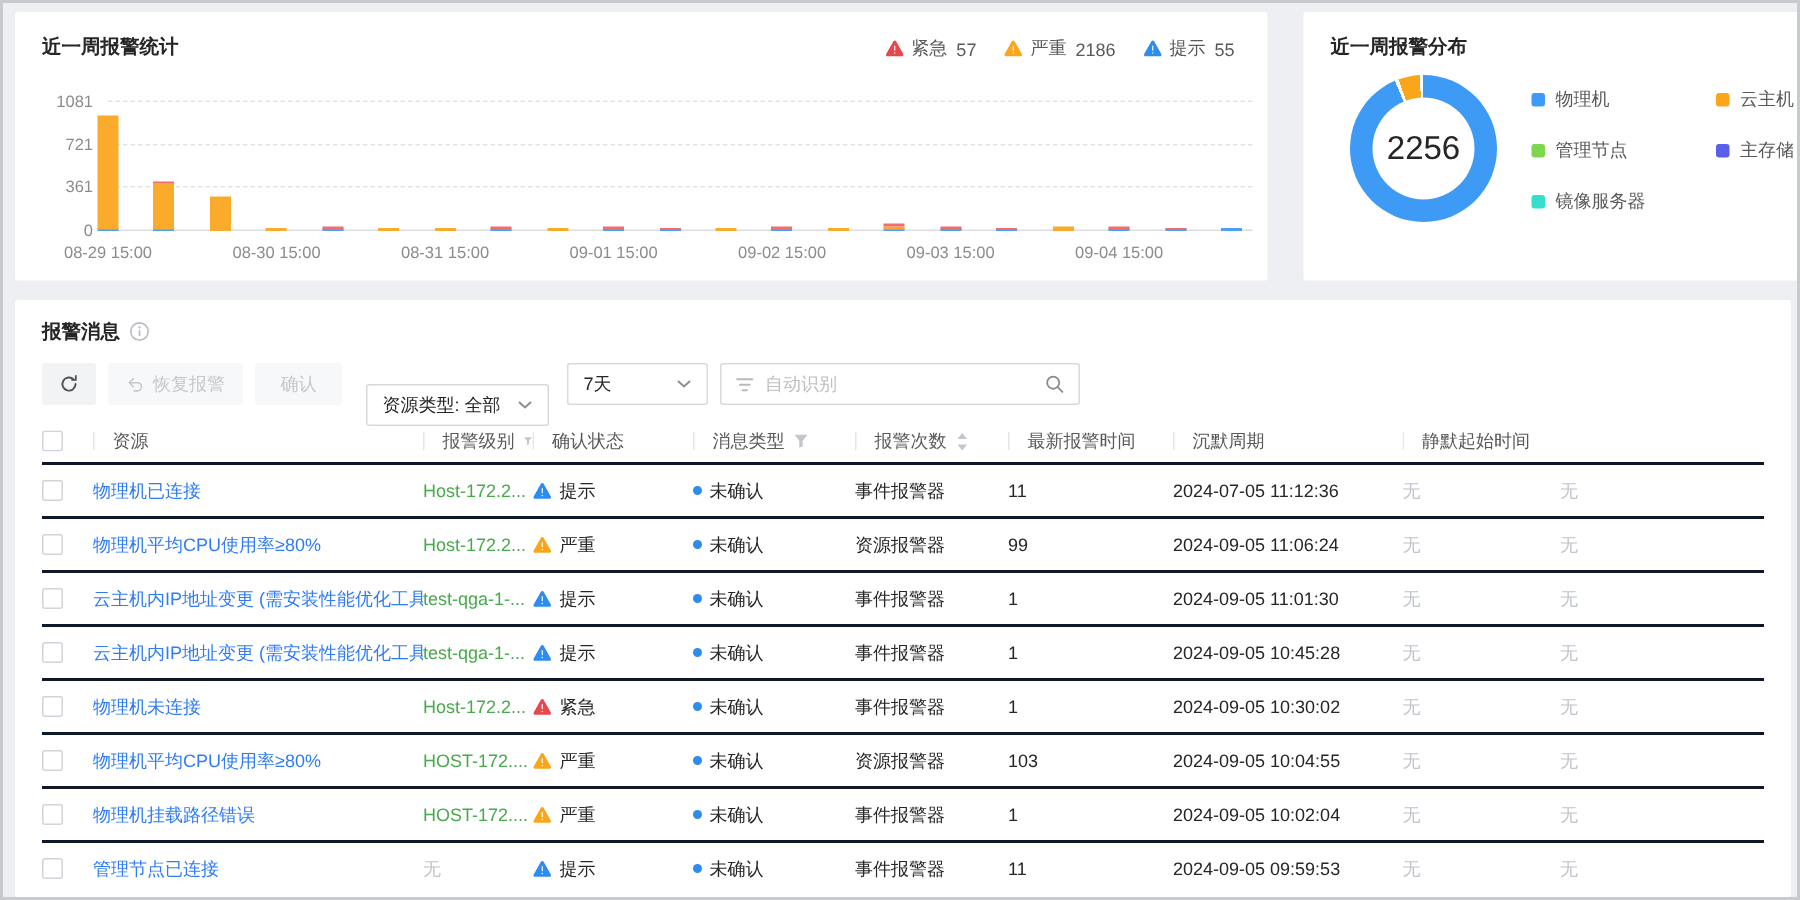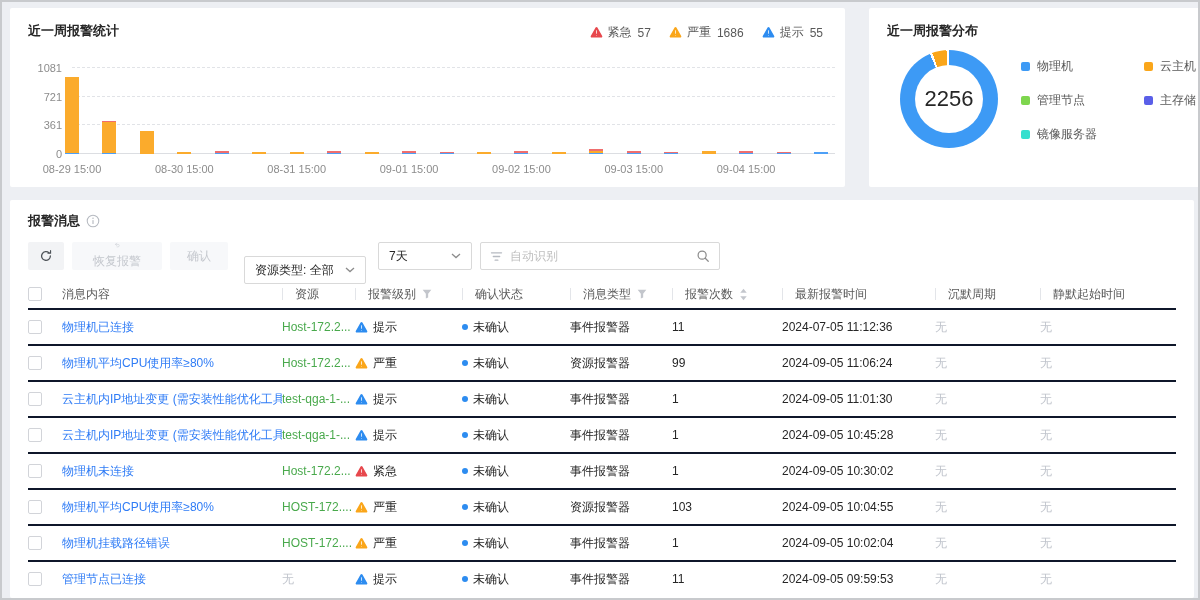--- a/index.html
+++ b/index.html
@@ -36,21 +36,21 @@
   #dist-legend { position:absolute; left:152px; top:50px; display:grid;
                  grid-template-columns:123px auto; row-gap:17px; }
   .dl-item { display:flex; align-items:center; gap:7px; font-size:12px; color:#595959; white-space:nowrap; }
   .dl-sq { width:9px; height:9px; border-radius:2px; flex:0 0 auto; }
 
   
   .msgs-title { position:absolute; left:18px; top:12px; display:flex; align-items:center; gap:6px;
                 font-size:13px; font-weight:700; color:#262626; }
   #toolbar { position:absolute; left:18px; top:42px; height:28px; display:flex; align-items:center; }
   .tbtn { height:28px; display:flex; align-items:center; justify-content:center; gap:5px;
-          border-radius:2px; font-size:12px; cursor:pointer;flex-direction:column; }
+          border-radius:2px; font-size:12px; cursor:pointer; }
   #btn-refresh { width:36px; background:#f2f3f5; color:#4e5358; }
   .tbtn.disabled { background:#f7f8fa; color:#c5c8ce; cursor:default; }
   #btn-restore { width:90px; margin-left:8px; }
   #btn-confirm { width:58px; margin-left:8px; }
   .dropdown { height:28px; background:#fff; border:1px solid #d9d9d9; border-radius:2px;
               display:flex; align-items:center; justify-content:space-between;
               padding:0 10px; font-size:12px; color:#262626; cursor:pointer; }
   #dd-resource { width:122px; margin-left:16px;margin-top:28px; }
   #dd-days { width:94px; margin-left:12px; }
   #dd-ack { width:118px; margin-left:12px; }
@@ -92,21 +92,21 @@
   </svg>
     <span>紧急</span>
     <span class="val">57</span>
   </div>
         <div class="sl-item">
     <svg class="tri" width="13" height="13" viewBox="0 0 1024 1024" style="color: rgb(250, 166, 26);">
     <path d="M512 80c-28 0-56 14-72 42L62 788c-32 55 8 124 72 124h756c64 0 104-69 72-124L584 122c-16-28-44-42-72-42z" fill="currentColor"></path>
     <path d="M512 340c17 0 30 13 30 30v220c0 17-13 30-30 30s-30-13-30-30V370c0-17 13-30 30-30zm0 360c21 0 38 17 38 38s-17 38-38 38-38-17-38-38 17-38 38-38z" fill="#ffffff"></path>
   </svg>
     <span>严重</span>
-    <span class="val">1686</span>
+    <span class="val">2186</span>
   </div>
         <div class="sl-item">
     <svg class="tri" width="13" height="13" viewBox="0 0 1024 1024" style="color: rgb(45, 140, 240);">
     <path d="M512 80c-28 0-56 14-72 42L62 788c-32 55 8 124 72 124h756c64 0 104-69 72-124L584 122c-16-28-44-42-72-42z" fill="currentColor"></path>
     <path d="M512 340c17 0 30 13 30 30v220c0 17-13 30-30 30s-30-13-30-30V370c0-17 13-30 30-30zm0 360c21 0 38 17 38 38s-17 38-38 38-38-17-38-38 17-38 38-38z" fill="#ffffff"></path>
   </svg>
     <span>提示</span>
     <span class="val">55</span>
   </div>
       </div>
@@ -248,24 +248,20 @@
             <path d="M10.6 10.6l3.4 3.4"></path>
         </svg>
       </div>
     </div>
 
     <div id="table">
       <div class="grid-row" id="thead">
         <div class="th">
             <span class="checkbox"></span>
           </div>
-      <div class="th">
-
-    <span>消息内容</span>
-  </div>
           <div class="th">
     <span class="vline"></span>
     <span>资源</span>
   </div>
           <div class="th">
     <span class="vline"></span>
     <span>报警级别</span>
   <svg width="10" height="10" viewBox="0 0 12 12">
     <path d="M0.8 1h10.4L7.4 5.8v4.4L4.6 11.4V5.8z" fill="#c3c6cc"></path>
   </svg>

